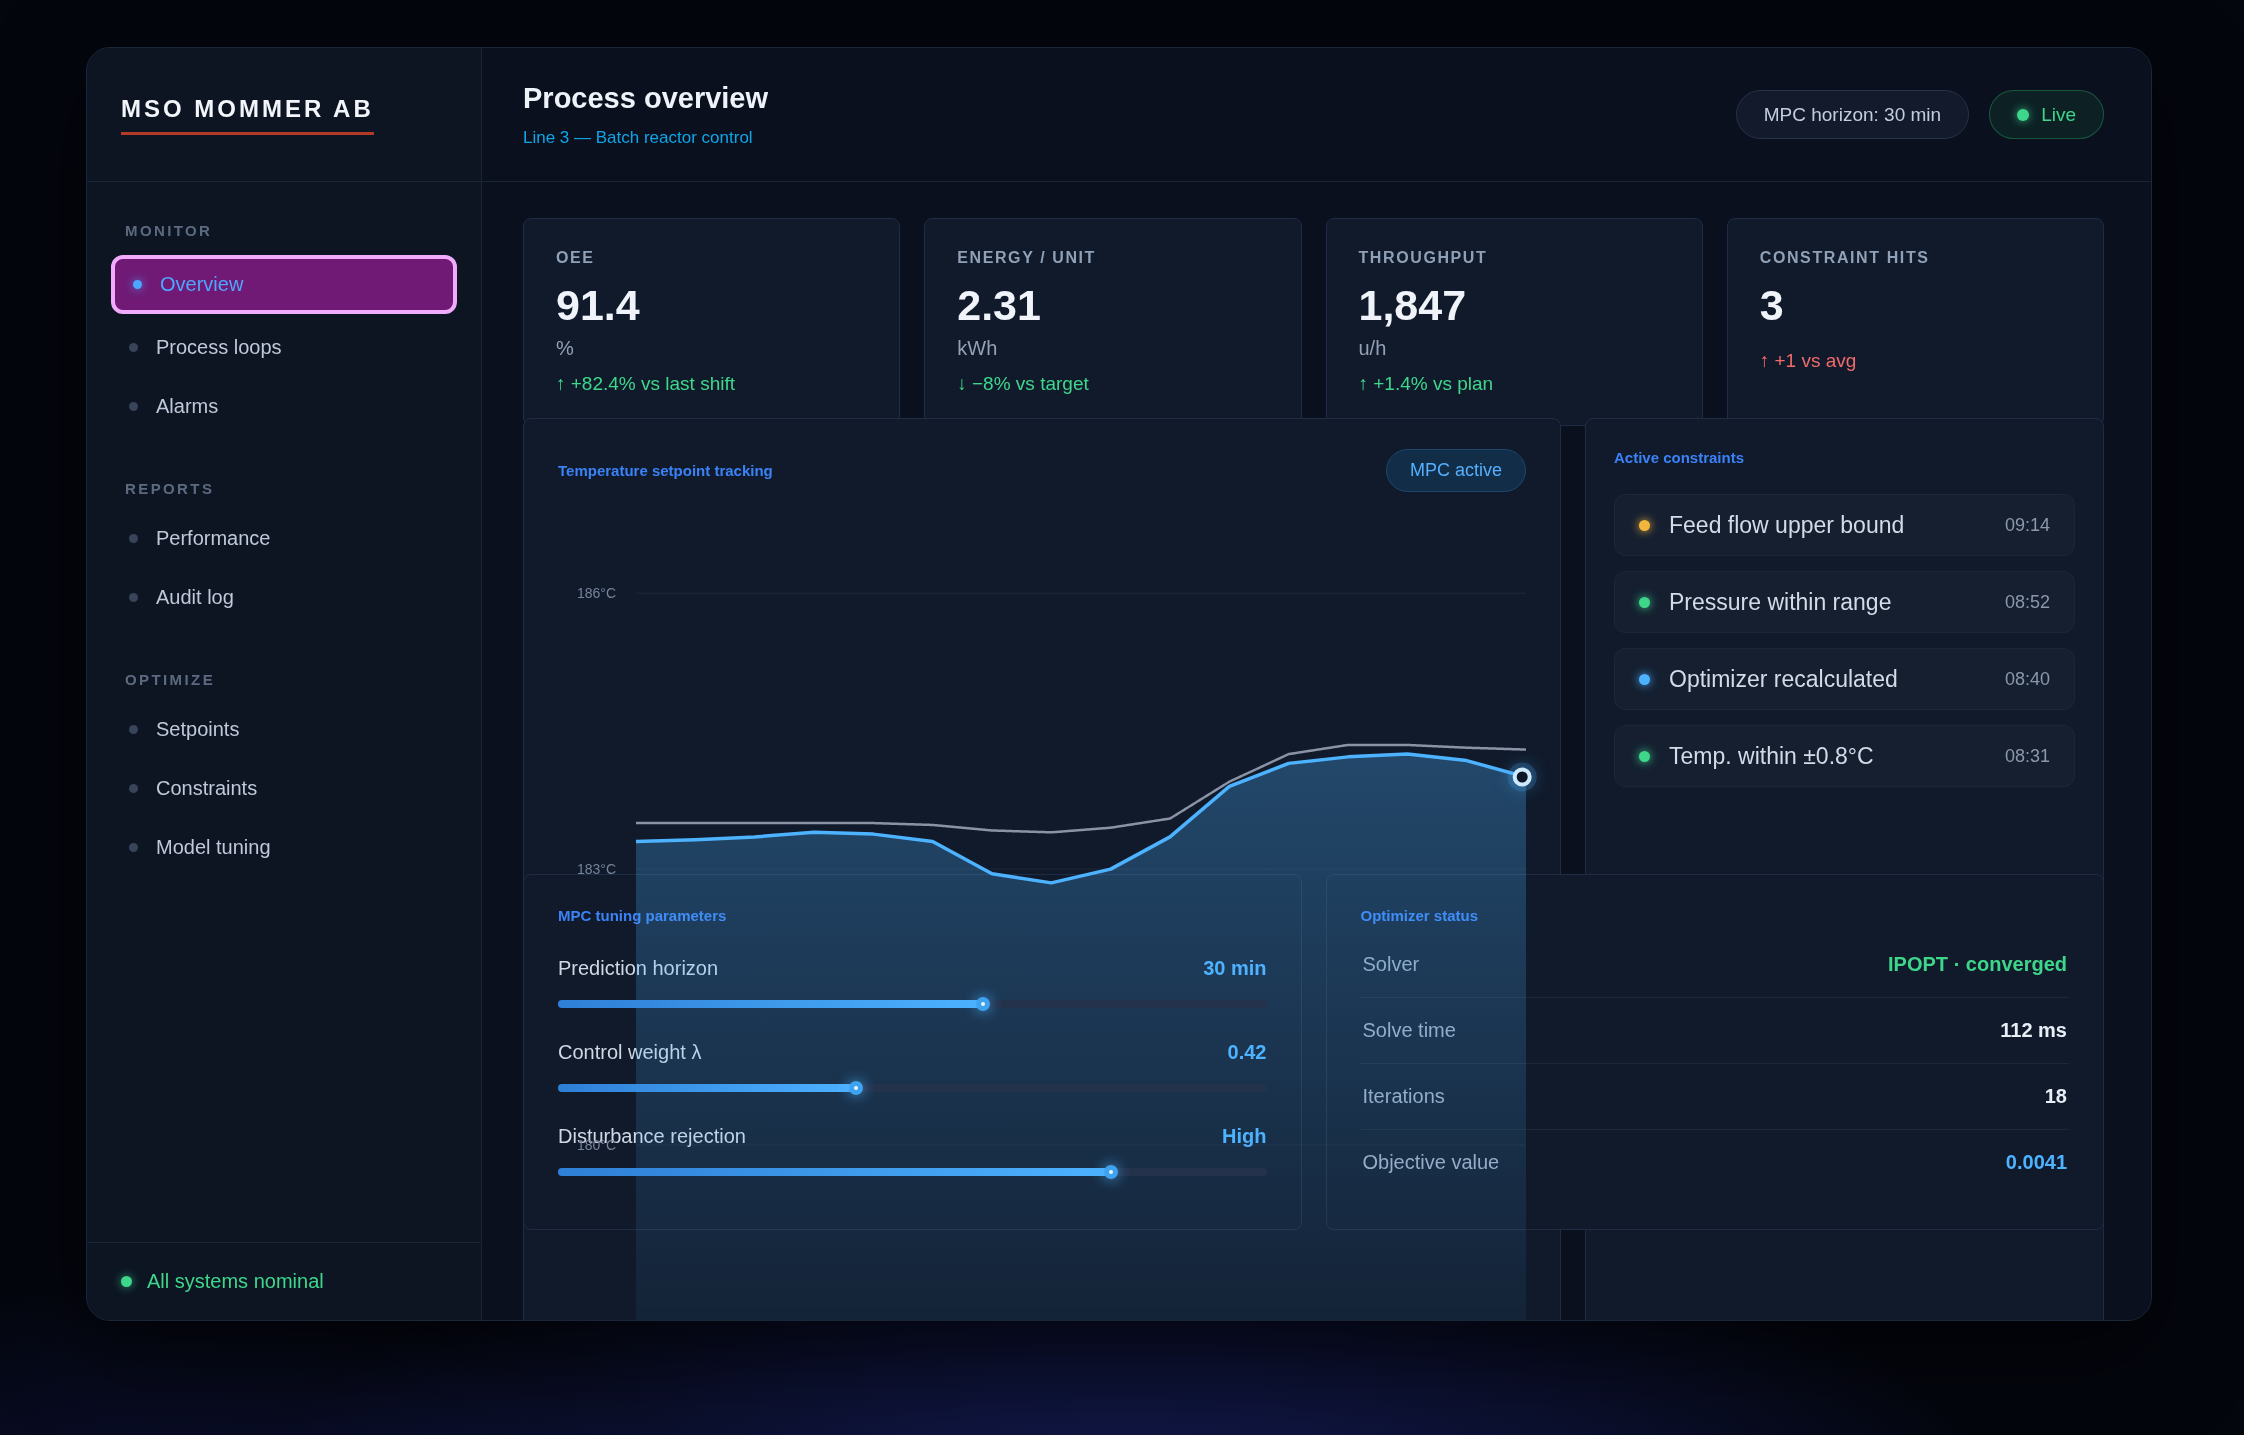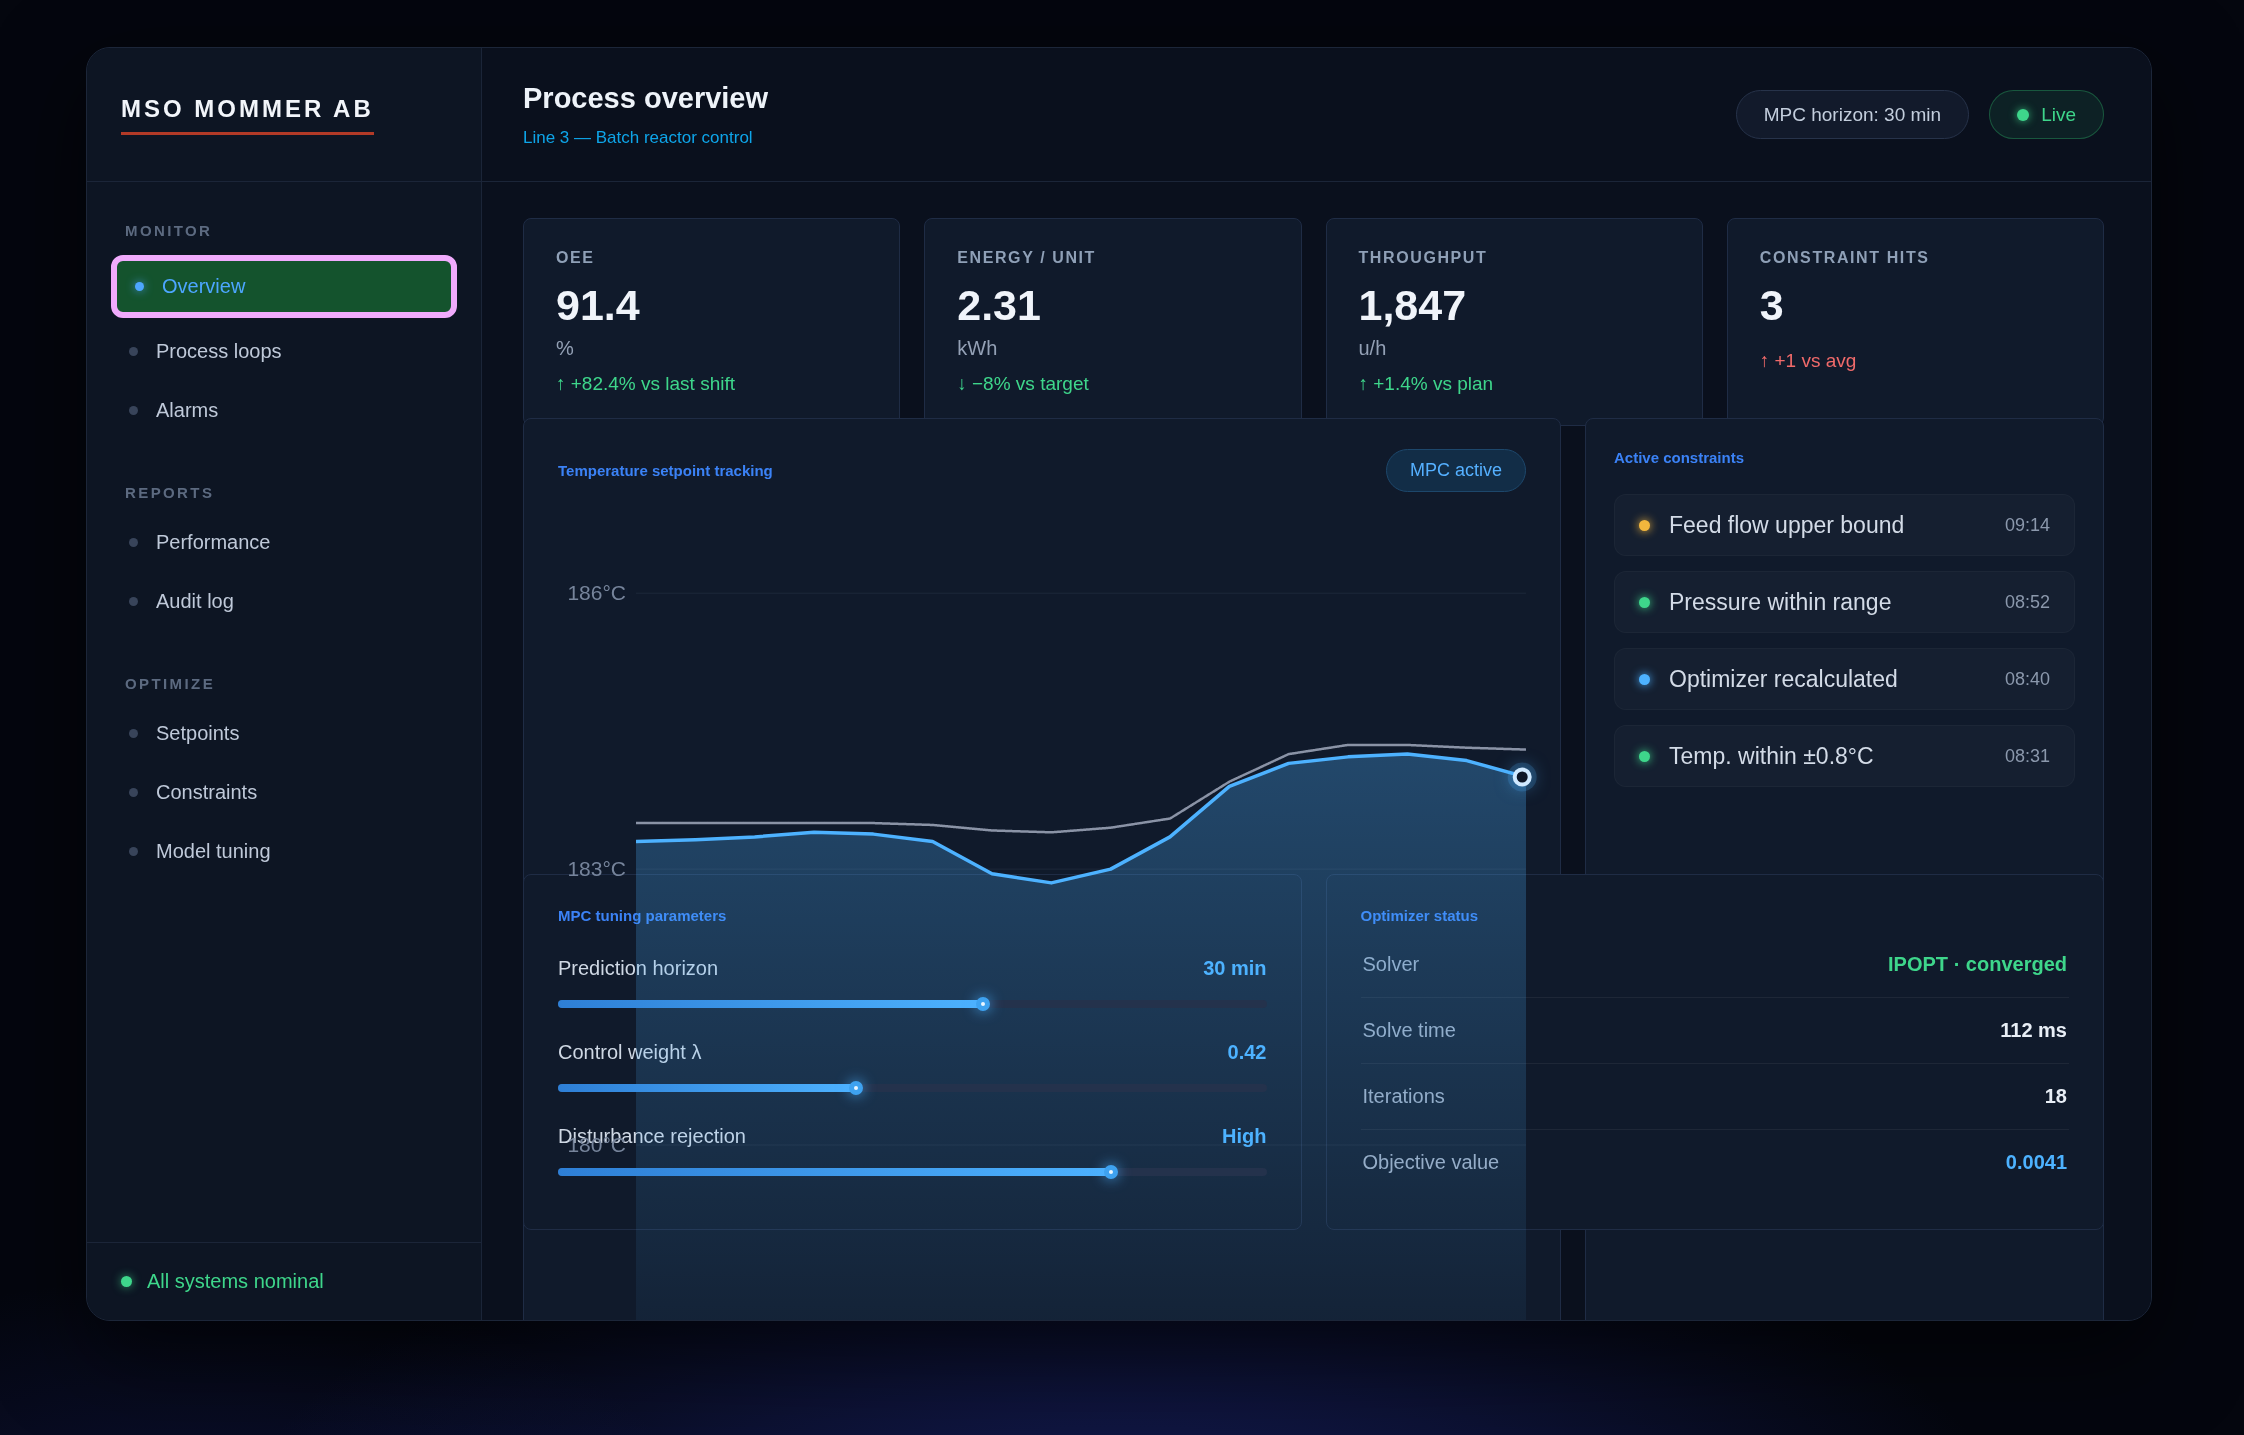--- a/index.html
+++ b/index.html
@@ -36,21 +36,21 @@
   }
   .nav { flex:1; padding:40px 24px 0 24px; overflow:hidden; }
   .nav-section-label { font-size:15px; letter-spacing:2.4px; color:#5c6a80; font-weight:700; margin:0 14px 16px 14px; }
   .nav-section + .nav-section { margin-top:48px; }
   .nav-item {
     display:flex; align-items:center; gap:18px;
     padding:14px 18px; border-radius:12px; margin-bottom:8px;
     font-size:20px; color:#bfc9d9; cursor:pointer;
   }
   .nav-item .dot { width:9px; height:9px; border-radius:50%; background:#38445a; flex:0 0 9px; }
-  .nav-item.active { background:#14532d; border:6px solid #f0abfc; color:#4da6ff; }
+  .nav-item.active { background:#701a75; border:4px solid #f0abfc; color:#4da6ff; }
   .nav-item.active .dot { background:#4da6ff; box-shadow:0 0 10px rgba(77,166,255,0.8); }
   .sidebar-footer {
     flex:0 0 78px; border-top:1px solid #1b2538;
     display:flex; align-items:center; gap:15px; padding:0 34px;
     font-size:20px; color:#3ed68b;
   }
   .sidebar-footer .dot { width:11px; height:11px; border-radius:50%; background:#3ed68b; box-shadow:0 0 10px rgba(62,214,139,0.7); }
 
   
   .main-col { flex:1; display:flex; flex-direction:column; background:#0a101d; }
@@ -88,21 +88,21 @@
   .mid-row { display:grid; grid-template-columns:2fr 1fr; gap:24px; height:428px; }
   .chart-card { padding:30px 34px 26px 34px; display:flex; flex-direction:column; }
   .card-title { font-size:15px; font-weight:700; color:#3b82f6; }
   .chart-head { display:flex; align-items:center; justify-content:space-between; }
   .badge-mpc {
     background:#122d47; border:1px solid #1d476b; color:#55b0ff;
     font-size:18px; padding:10px 23px; border-radius:24px;
   }
   .chart-area { flex:1; display:flex; margin-top:30px; position:relative; }
   .ylabels { width:78px; flex:0 0 78px; position:relative; }
-  .ytick { position:absolute; right:10px; transform:translateY(-50%); font-size:21px; color:#76849b; }
+  .ytick { position:absolute; right:20px; transform:translateY(-50%); font-size:14px; color:#76849b; }
   .ytick:nth-child(1){ top:8%; } .ytick:nth-child(2){ top:39%; } .ytick:nth-child(3){ top:70%; }
   .svg-wrap { flex:1; position:relative; }
   .svg-wrap svg { width:100%; height:100%; display:block; }
   .chart-marker {
     position:absolute; width:19px; height:19px; border-radius:50%;
     background:#0d1626; border:4px solid #cfe9ff;
     transform:translate(-70%,-50%);
     box-shadow:0 0 0 5px rgba(77,178,255,0.18), 0 0 18px rgba(77,178,255,0.6);
   }
 

